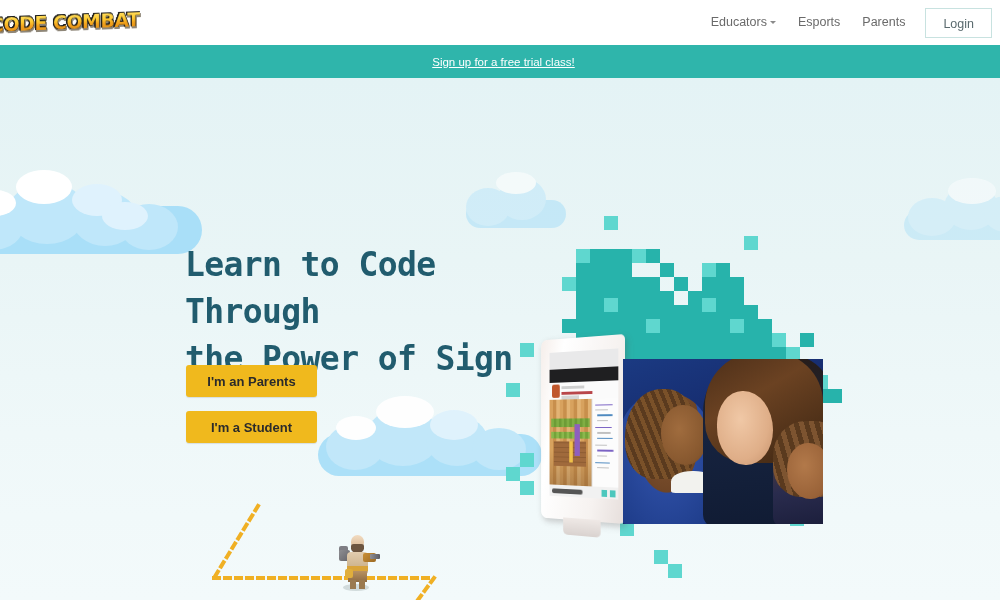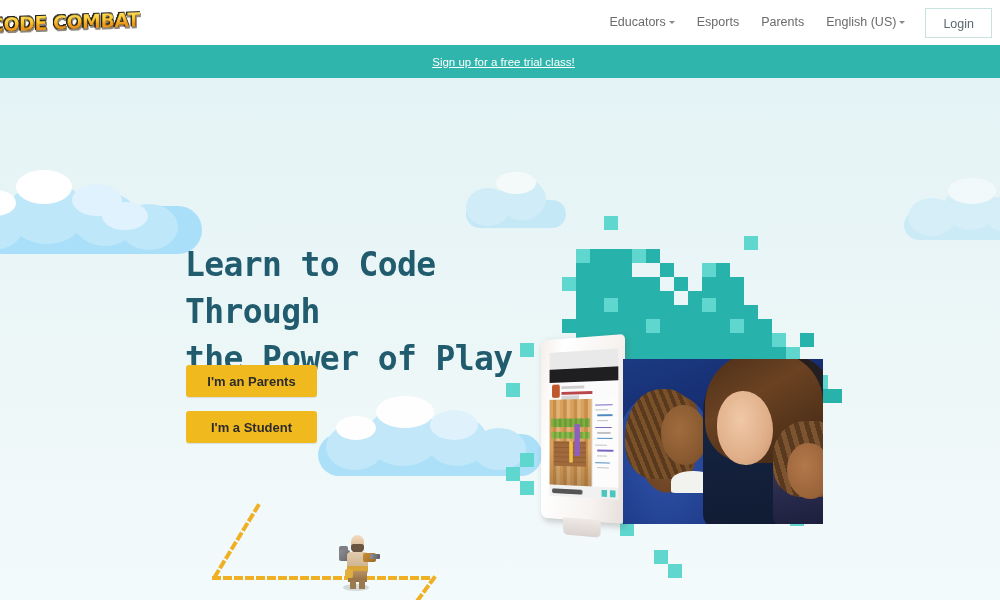--- a/index.html
+++ b/index.html
@@ -404,21 +404,20 @@
 
 <div class="navbar">
   <div class="logo-wrap">
     <span class="logo-text">CODE COMBAT</span>
   </div>
 
   <div class="nav-right">
     <span class="nav-link"><span>Educators</span><i class="caret"></i></span>
     <span class="nav-link">Esports</span>
     <span class="nav-link">Parents</span>
-    <span class="nav-link"><span>English (US)</span><i class="caret"></i></span>
 
     <div class="nav-btns">
       <button class="btn-login">Login</button>
     </div>
   </div>
 </div>
 
 <div class="promo-banner">
   <a class="promo-link">Sign up for a free trial class!</a>
 </div>
@@ -562,21 +561,21 @@
     <div class="ph-collar1"></div>
     <div class="ph-adult"></div>
     <div class="ph-hair2"></div>
     <div class="ph-face2"></div>
     <div class="ph-kid3"></div>
     <div class="ph-hair3"></div>
     <div class="ph-face3"></div>
   </div>
 
   <h1 class="headline">Learn to Code Through
-the Power of Play</h1>
+the Power of Sign</h1>
 
   <div class="cta-stack">
     <button class="cta">I'm an Parents</button>
     <button class="cta">I'm a Student</button>
   </div>
 
   <svg class="path-svg" viewBox="0 0 260 180">
     <g fill="none" stroke="#f0b024" stroke-width="4" stroke-linecap="square" stroke-dasharray="5 6">
       <path d="M58,8 L14,80"></path>
       <path d="M14,80 L234,80"></path>

